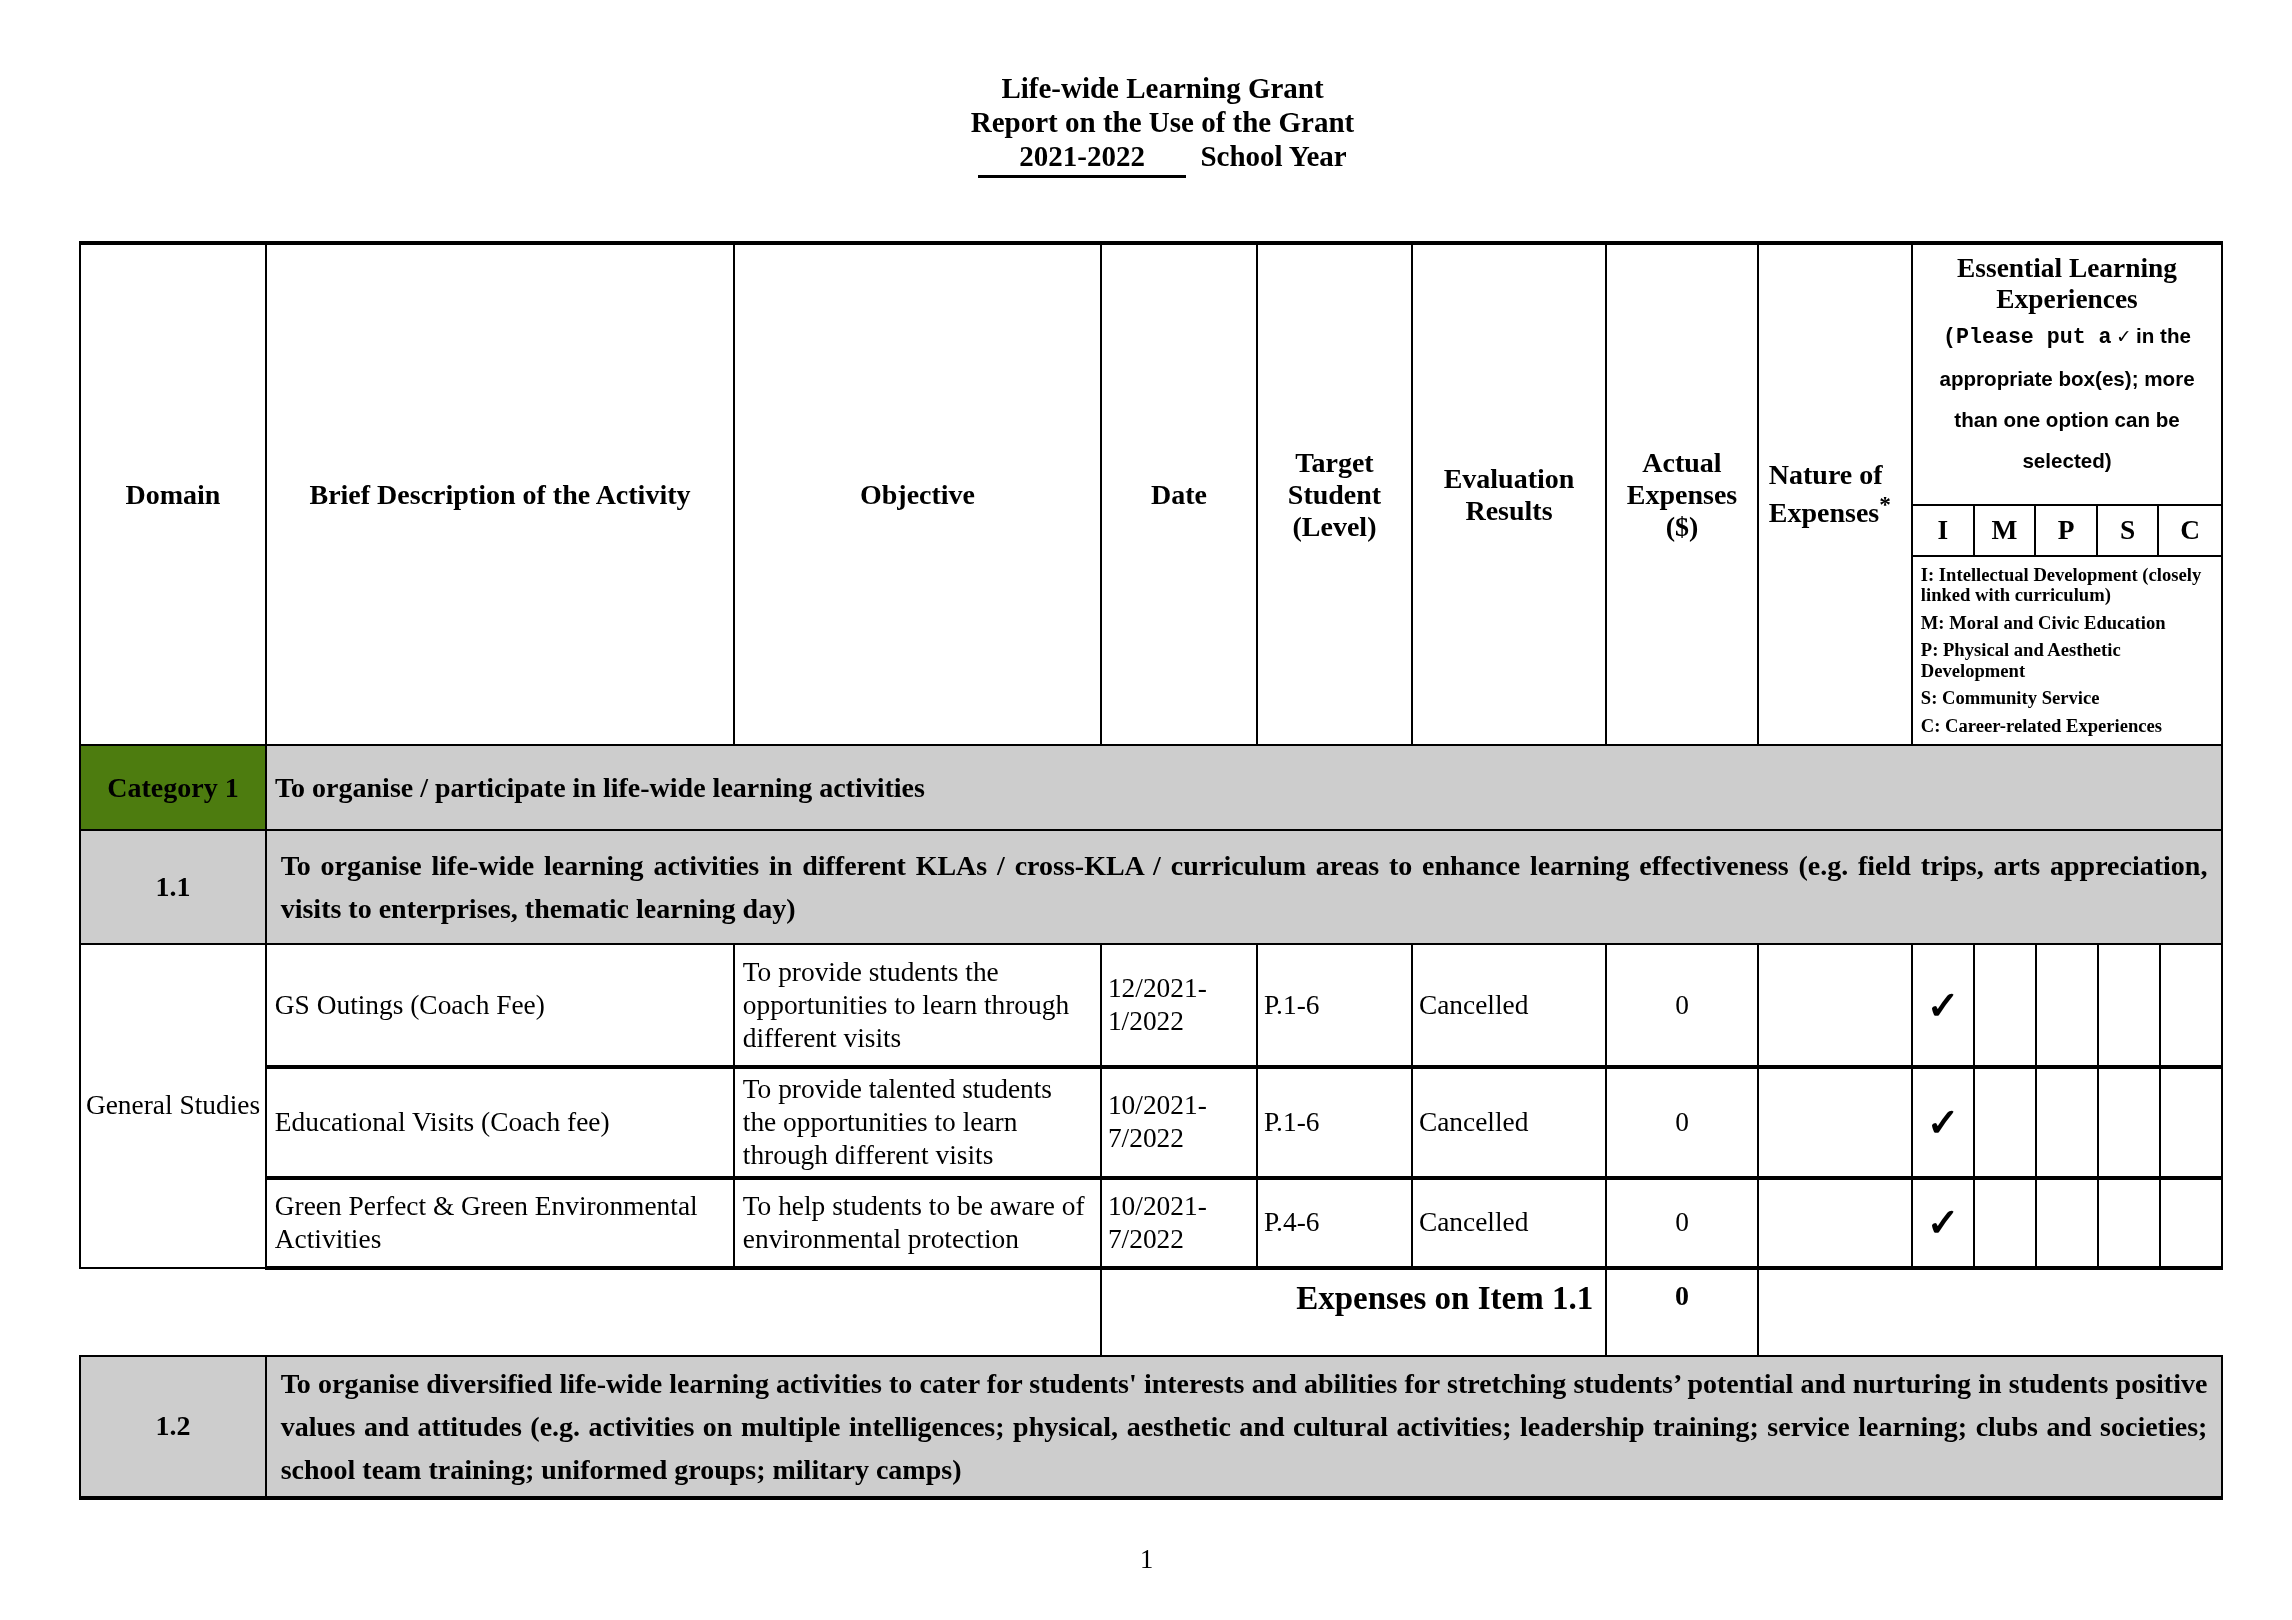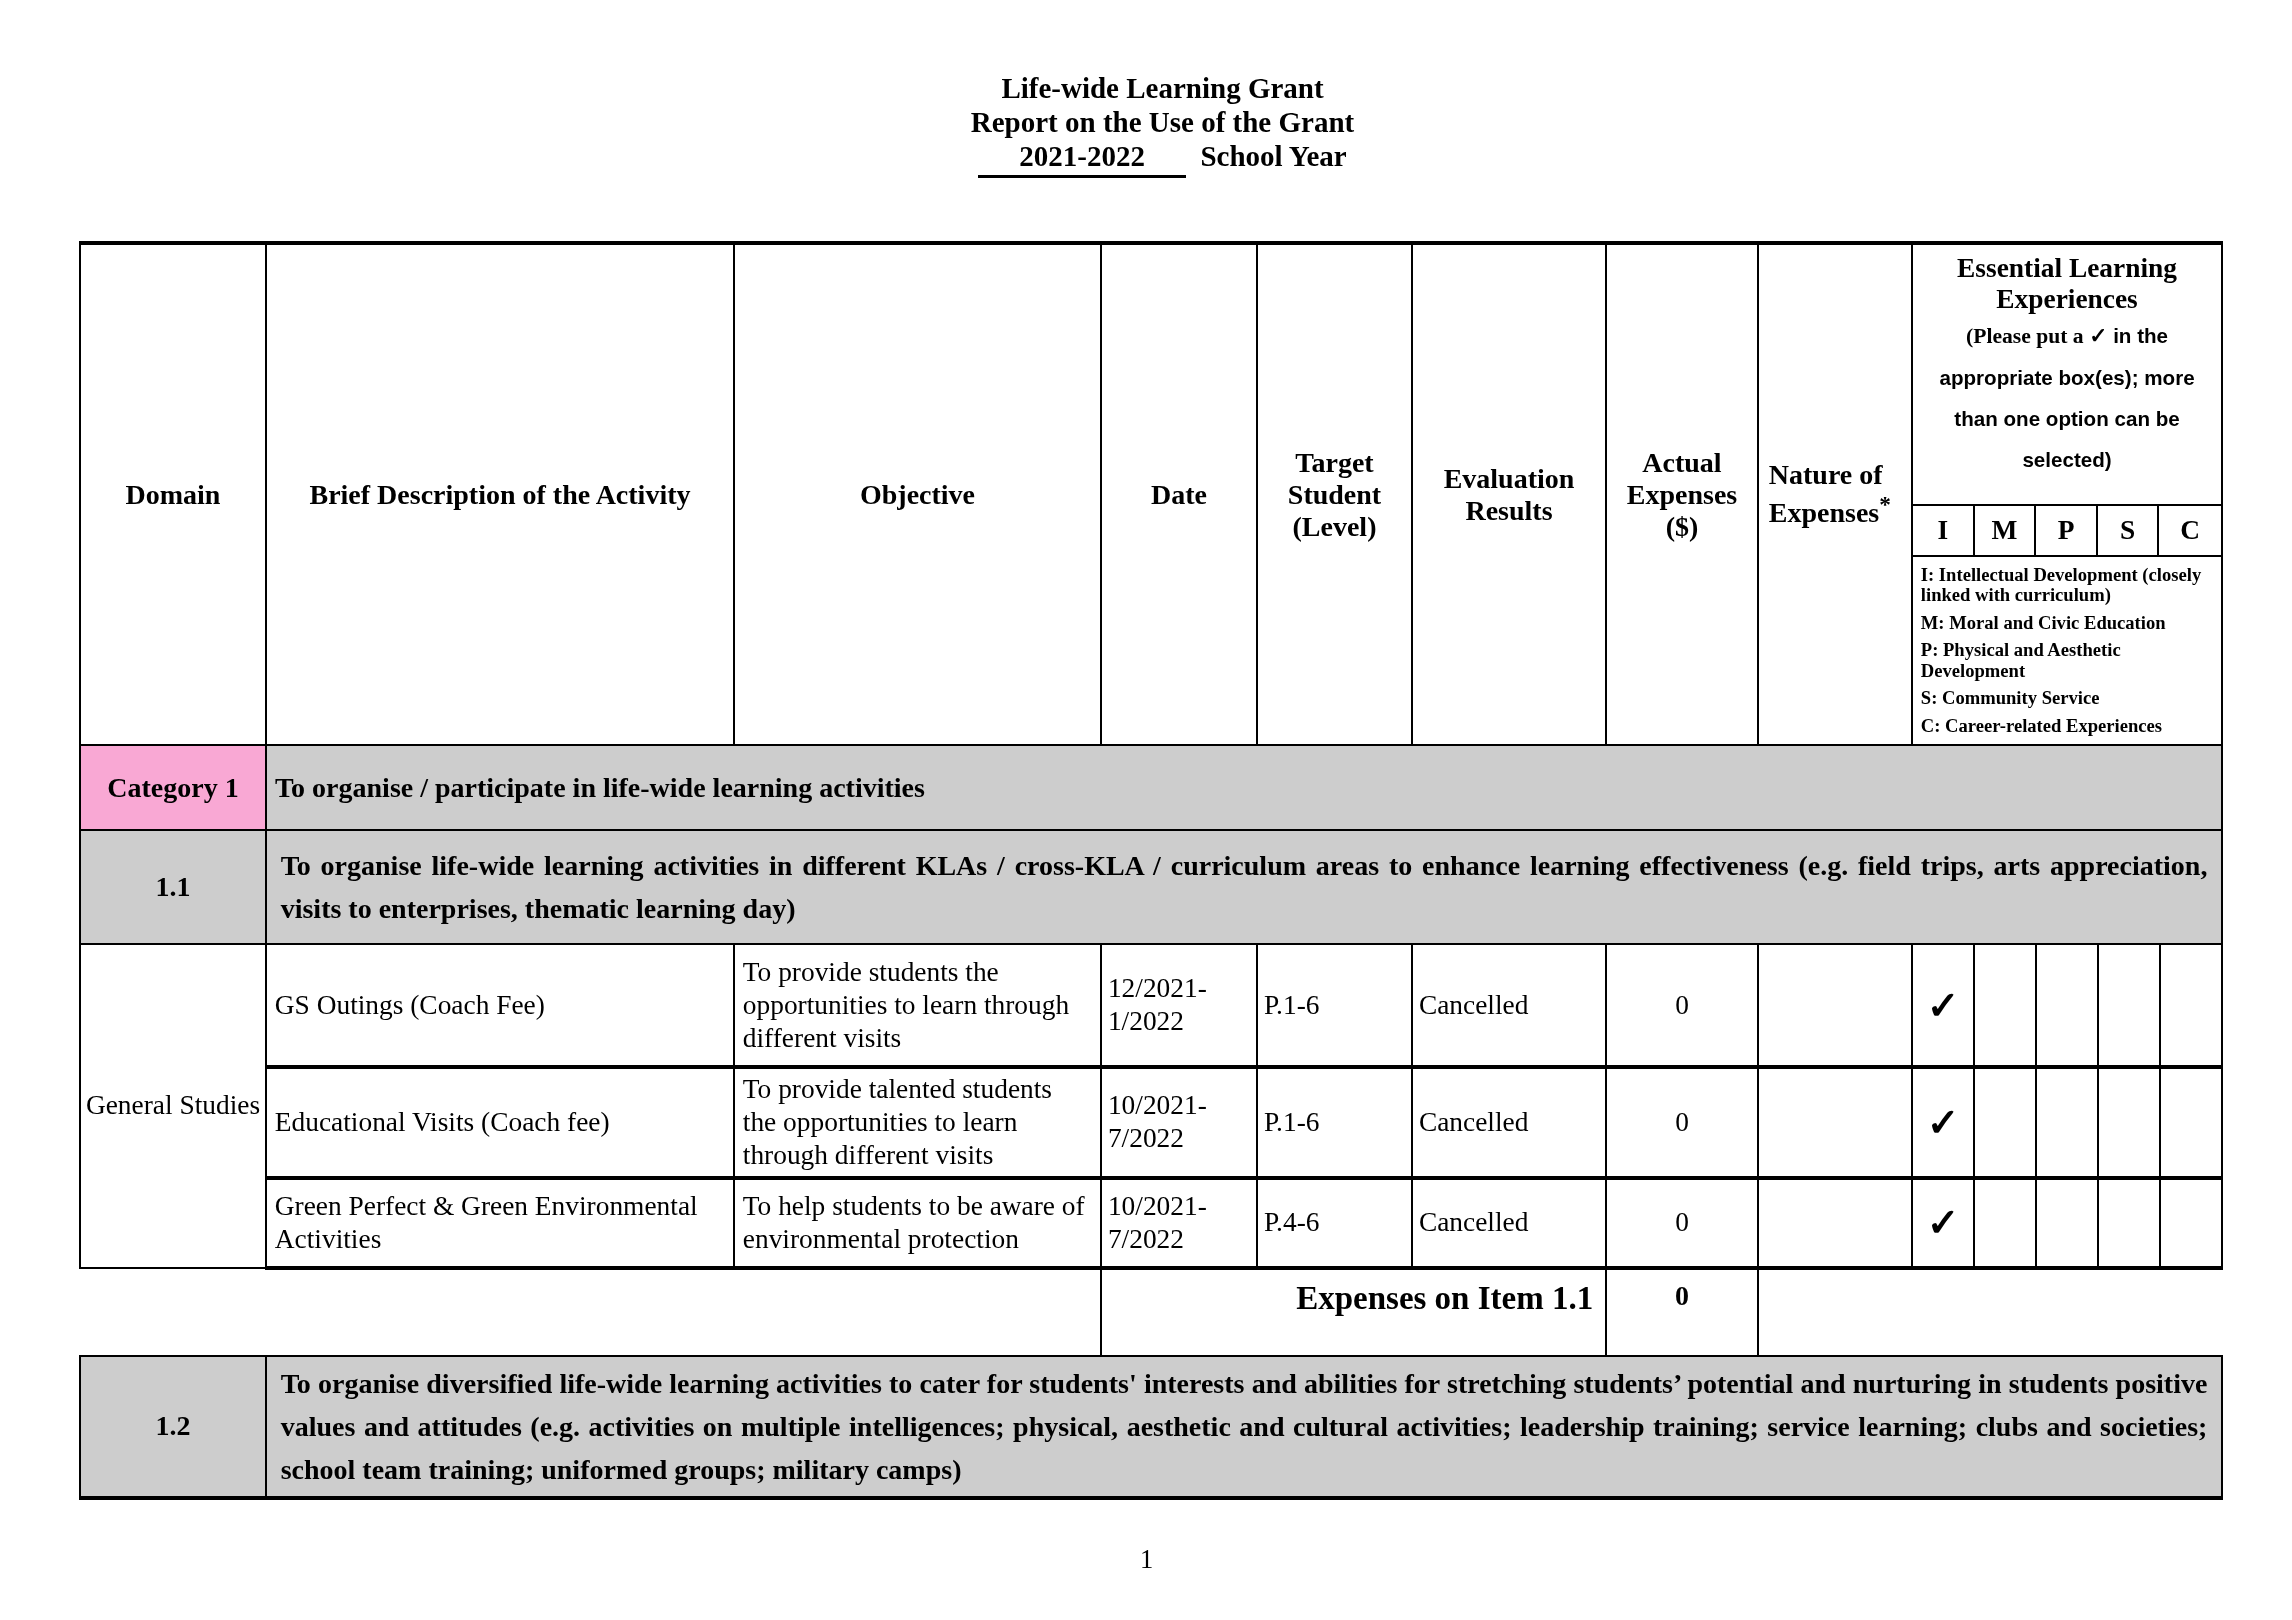--- a/index.html
+++ b/index.html
@@ -73,21 +73,21 @@
   .exp-value{
     font-weight:bold;font-size:28px;text-align:center;
     vertical-align:top;padding-top:9.8px;
   }
   
   td.ele-td{padding:0;vertical-align:top;}
   .ele-wrap{display:flex;flex-direction:column;height:496px;}
   .ele-top{flex:0 0 251px;text-align:center;padding-top:7.8px;}
   .ele-title{font-weight:bold;font-size:27.4px;line-height:31px;}
   .ele-note-line{font-size:20.6px;line-height:41px;font-family:"Liberation Sans", sans-serif;}
-  .ele-note-serif{font-family:Liberation Serif, serif;font-size:21.6px;}
+  .ele-note-serif{font-family:Liberation Mono, monospace;font-size:21.6px;}
   .ele-strip{
     flex:0 0 49px;
     border-top:2.9px solid #000;border-bottom:2.9px solid #000;
     display:grid;grid-template-columns:repeat(5,1fr);
   }
   .ele-strip > div{
     border-right:2.9px solid #000;
     font-weight:bold;font-size:27.4px;text-align:center;line-height:49px;
   }
   .ele-strip > div:last-child{border-right:none;}
@@ -158,21 +158,21 @@
             <div class="legend-item">M: Moral and Civic Education</div>
             <div class="legend-item">P: Physical and Aesthetic Development</div>
             <div class="legend-item">S: Community Service</div>
             <div class="legend-item">C: Career-related Experiences</div>
           </div>
         </div>
       </td>
     </tr>
 
     <tr class="r-cat">
-      <td class="shade lbl-cell" style="background: #f9a8d4;">Category 1</td>
+      <td class="shade lbl-cell" style="background: #4d7c0f;">Category 1</td>
       <td class="shade bold-left" colspan="12" style="background: rgb(205, 205, 205);">To organise / participate in life-wide learning activities</td>
     </tr>
 
     <tr class="r-11">
       <td class="shade lbl-cell" style="background: rgb(205, 205, 205);">1.1</td>
       <td class="shade bold-just" colspan="12" style="background: rgb(205, 205, 205);">To organise life-wide learning activities in different KLAs / cross-KLA / curriculum areas to enhance learning effectiveness (e.g. field trips, arts appreciation, visits to enterprises, thematic learning day)</td>
     </tr>
 
     <tr class="r-act1">
       <td class="domain-cell" rowspan="3">General Studies</td>

